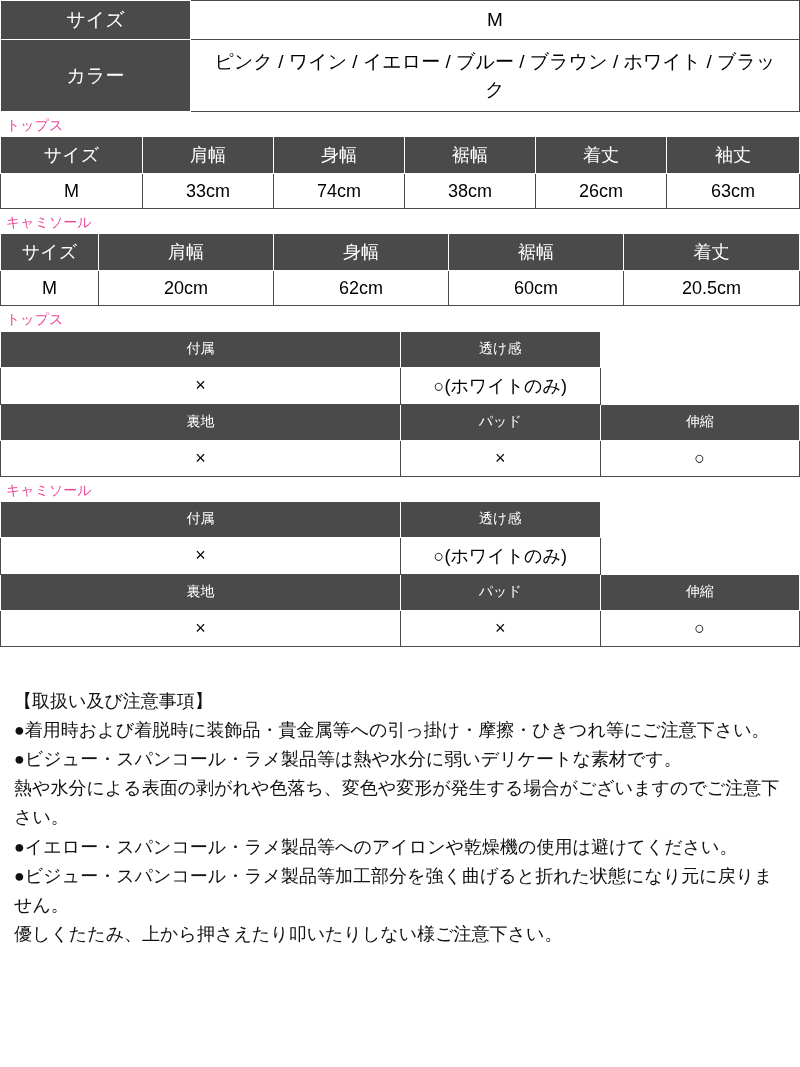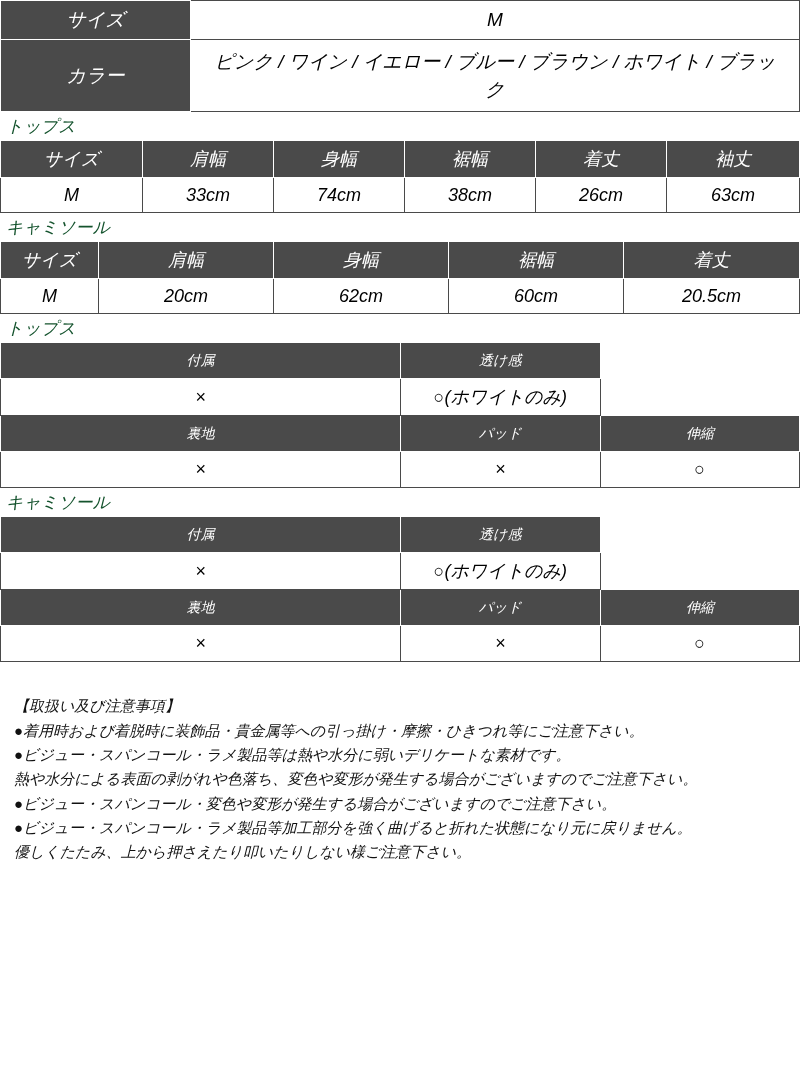--- a/index.html
+++ b/index.html
@@ -11,21 +11,20 @@
   body {
     width: 800px;
     min-height: 1067px;
     font-family: "Liberation Sans", sans-serif;
     color: #000000;
   }
   .page {
     width: 800px;
     padding: 0;
     position: relative;
-    font-style: italic;
   }
   table {
     border-collapse: collapse;
     width: 800px;
     table-layout: fixed;
   }
   td, th {
     border: 1px solid #ffffff;
     text-align: center;
     vertical-align: middle;
@@ -42,38 +41,38 @@
     background: #ffffff;
     color: #000000;
     border: 1px solid #4a4a4a;
   }
   
   .spec td { height: 38px; }
   .spec .hdr { width: 190px; }
   .spec .two-line { line-height: 1.45; padding: 8px 18px; }
 
   .section-label {
-    font-size: 17px;
-    color: #14532d;
+    font-size: 14px;
+    color: #ec4899;
     padding: 4px 12px 2px 6px;
     line-height: 1.3;
   }
 
   .meas td { height: 35px; }
   .meas .hdr { font-size: 18px; }
   .meas .val { font-size: 18px; }
 
   .attr td { height: 36px; }
   .attr .hdr { font-size: 14px; }
   .attr .val { font-size: 18px; }
 
   .notes {
-    margin-top: 32px;
+    margin-top: 40px;
     padding: 0 14px 10px 14px;
-    font-size: 15px;
+    font-size: 18px;
     line-height: 1.62;
     color: #111111;
   }
   .notes .line { white-space: pre-wrap; }
 </style>
 </head>
 <body>
 
 <div class="page">
 
@@ -178,18 +177,18 @@
         <td class="val">○</td>
       </tr>
     </tbody>
   </table>
 
   <div class="notes">
     <div class="line">【取扱い及び注意事項】</div>
     <div class="line">●着用時および着脱時に装飾品・貴金属等への引っ掛け・摩擦・ひきつれ等にご注意下さい。</div>
     <div class="line">●ビジュー・スパンコール・ラメ製品等は熱や水分に弱いデリケートな素材です。</div>
     <div class="line">熱や水分による表面の剥がれや色落ち、変色や変形が発生する場合がございますのでご注意下さい。</div>
-    <div class="line">●ビジュー・スパンコール・変色や変形が発生する場合がございますのでご注意下さい。</div>
+    <div class="line">●イエロー・スパンコール・ラメ製品等へのアイロンや乾燥機の使用は避けてください。</div>
     <div class="line">●ビジュー・スパンコール・ラメ製品等加工部分を強く曲げると折れた状態になり元に戻りません。</div>
     <div class="line">優しくたたみ、上から押さえたり叩いたりしない様ご注意下さい。</div>
   </div>
 
 </div>
 
 </body></html>

